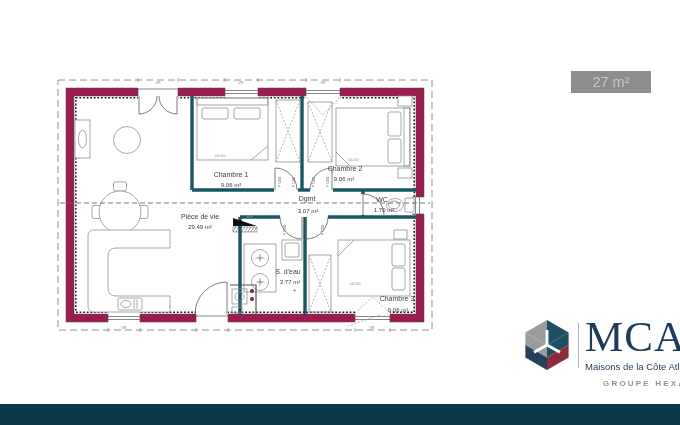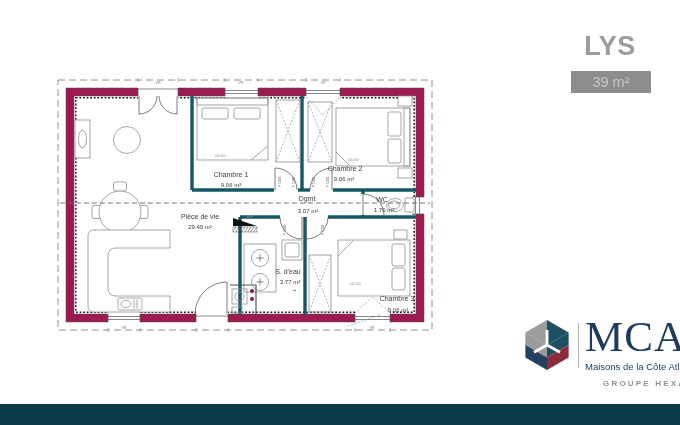--- a/index.html
+++ b/index.html
@@ -33,22 +33,21 @@
   .lblA{font-size:6px;fill:#3c3c3c;text-anchor:middle;}
   .tiny{font-size:3px;fill:#9a9a9a;text-anchor:middle;}
   .vr{font-size:3.6px;fill:#777;text-anchor:middle;}
   .spec{font-size:2.8px;fill:#666;}
 </style>
 </head>
 <body>
 
 <div class="page">
 
-  <div class="plan-title">LYS</div>
-  <div class="area-badge">39 m²</div>
+  <div class="area-badge">27 m²</div>
 
   <svg class="floorplan" width="390" height="268" viewBox="0 0 390 268">
     <defs>
       <pattern id="hatchx" width="3" height="5" patternUnits="userSpaceOnUse">
         <path d="M0,5 L3,0" stroke="#333" stroke-width="0.5"></path>
       </pattern>
     </defs>
 
     <g>
       <rect x="10" y="10" width="374" height="250" fill="none" stroke="#777" stroke-width="0.8" stroke-dasharray="7 4"></rect>

